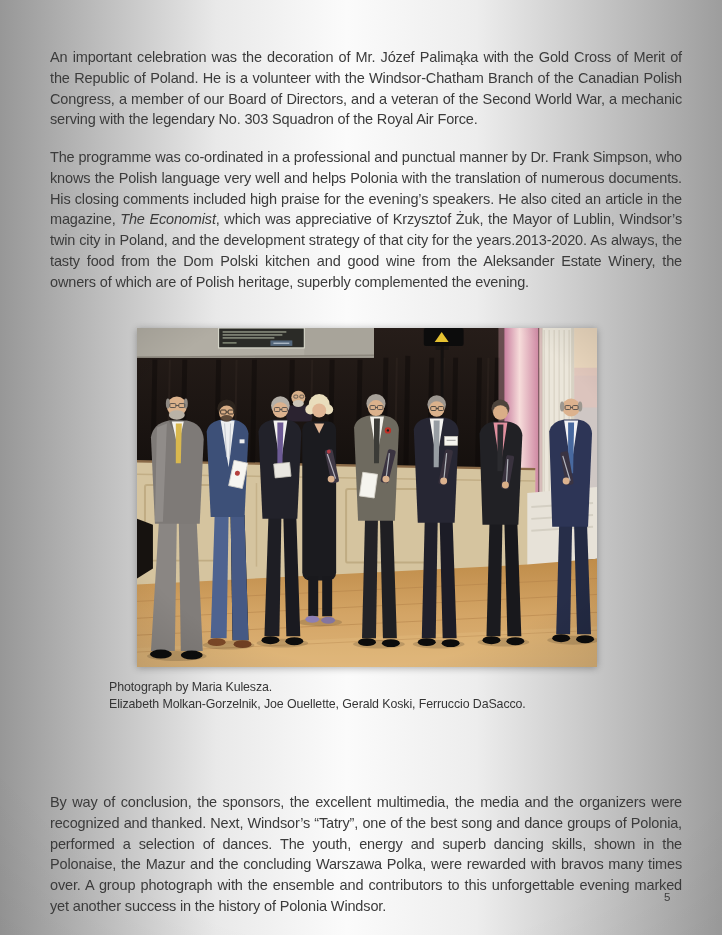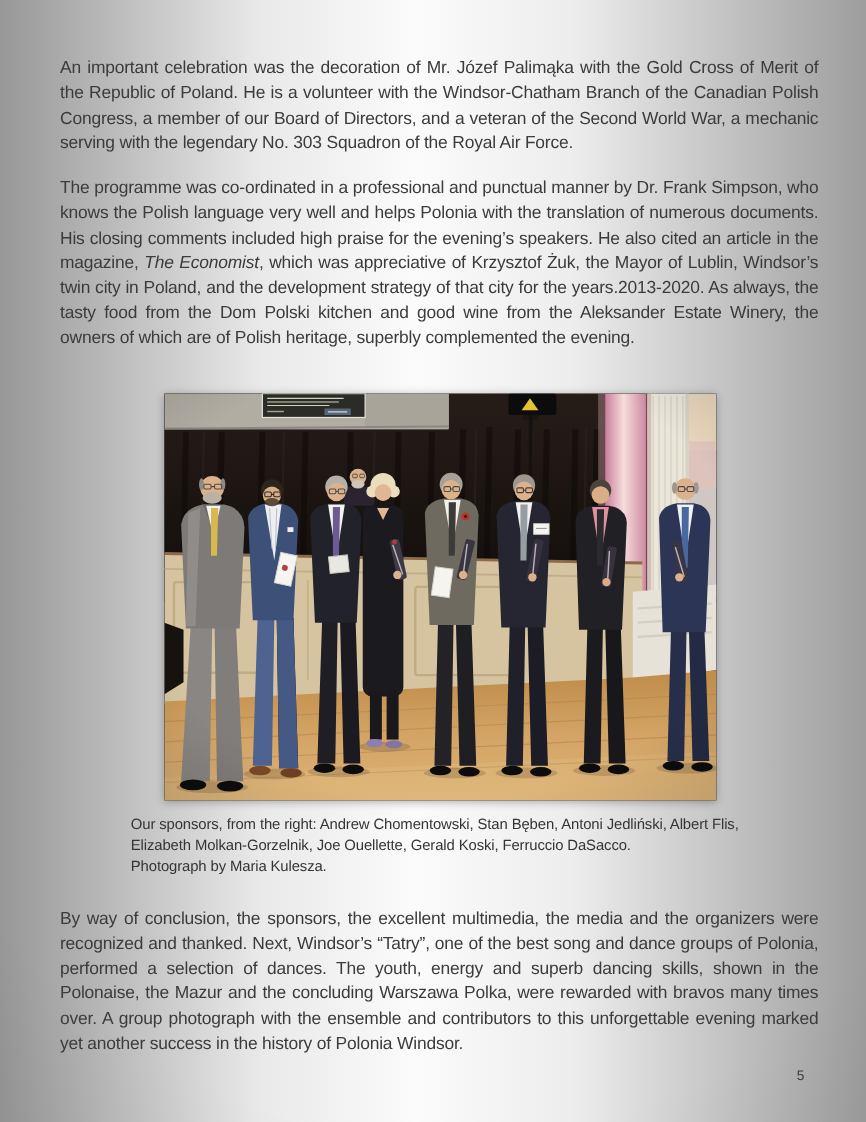--- a/index.html
+++ b/index.html
@@ -11,21 +11,21 @@
       radial-gradient(ellipse 130% 115% at 52% 38%, rgba(255,255,255,0) 55%, rgba(0,0,0,0.10) 85%, rgba(0,0,0,0.24) 100%),
       linear-gradient(to right, #979797 0%, #e9e9e9 30%, #fbfbfb 48%, #ededed 66%, #9d9d9d 100%);
   }
   .body-text{
     position:absolute;left:50px;width:632px;
     text-align:justify;color:#3b3b3b;
     font-size:14.5px;line-height:20.8px;letter-spacing:-0.15px;
   }
   #p1{top:47px;}
   #p2{top:147px;}
-  #p3{top:756px;}
+  #p3{top:792px;}
   .em{font-style:italic;}
   .photo{
     position:absolute;left:137px;top:328px;width:460px;height:339px;
     box-shadow:0 1px 7px rgba(0,0,0,0.30);
     background:#1a1412;
   }
   .photo svg{display:block;width:100%;height:100%;}
   .caption{
     position:absolute;left:109px;top:679px;width:560px;
     color:#353535;font-size:12.4px;line-height:17.3px;letter-spacing:-0.1px;
@@ -367,22 +367,21 @@
           </g>
         </g>
 
       </g>
 
       <rect x="0" y="0" width="462" height="341" fill="url(#vig)"></rect>
     </svg>
   </div>
 
   <div class="caption">
-    <div>Our sponsors, from the right: Andrew Chomentowski, Stan Bęben, Antoni Jedliński, Albert Flis,</div>
+    <div>Photograph by Maria Kulesza.</div>
     <div>Elizabeth Molkan-Gorzelnik, Joe Ouellette, Gerald Koski, Ferruccio DaSacco.</div>
-    <div>Photograph by Maria Kulesza.</div>
   </div>
 
   <div class="body-text" id="p3">By way of conclusion, the sponsors, the excellent multimedia, the media and the organizers were recognized and thanked.  Next, Windsor’s “Tatry”, one of the best song and dance groups of Polonia, performed a selection of dances.  The youth, energy and superb dancing skills, shown in the Polonaise, the Mazur and the concluding Warszawa Polka, were rewarded with bravos many times over.  A group photograph with the ensemble and contributors to this unforgettable evening marked yet another success in the history of Polonia Windsor.</div>
 
   <div class="pagenum">5</div>
 
 </div>
 
 </body></html>

